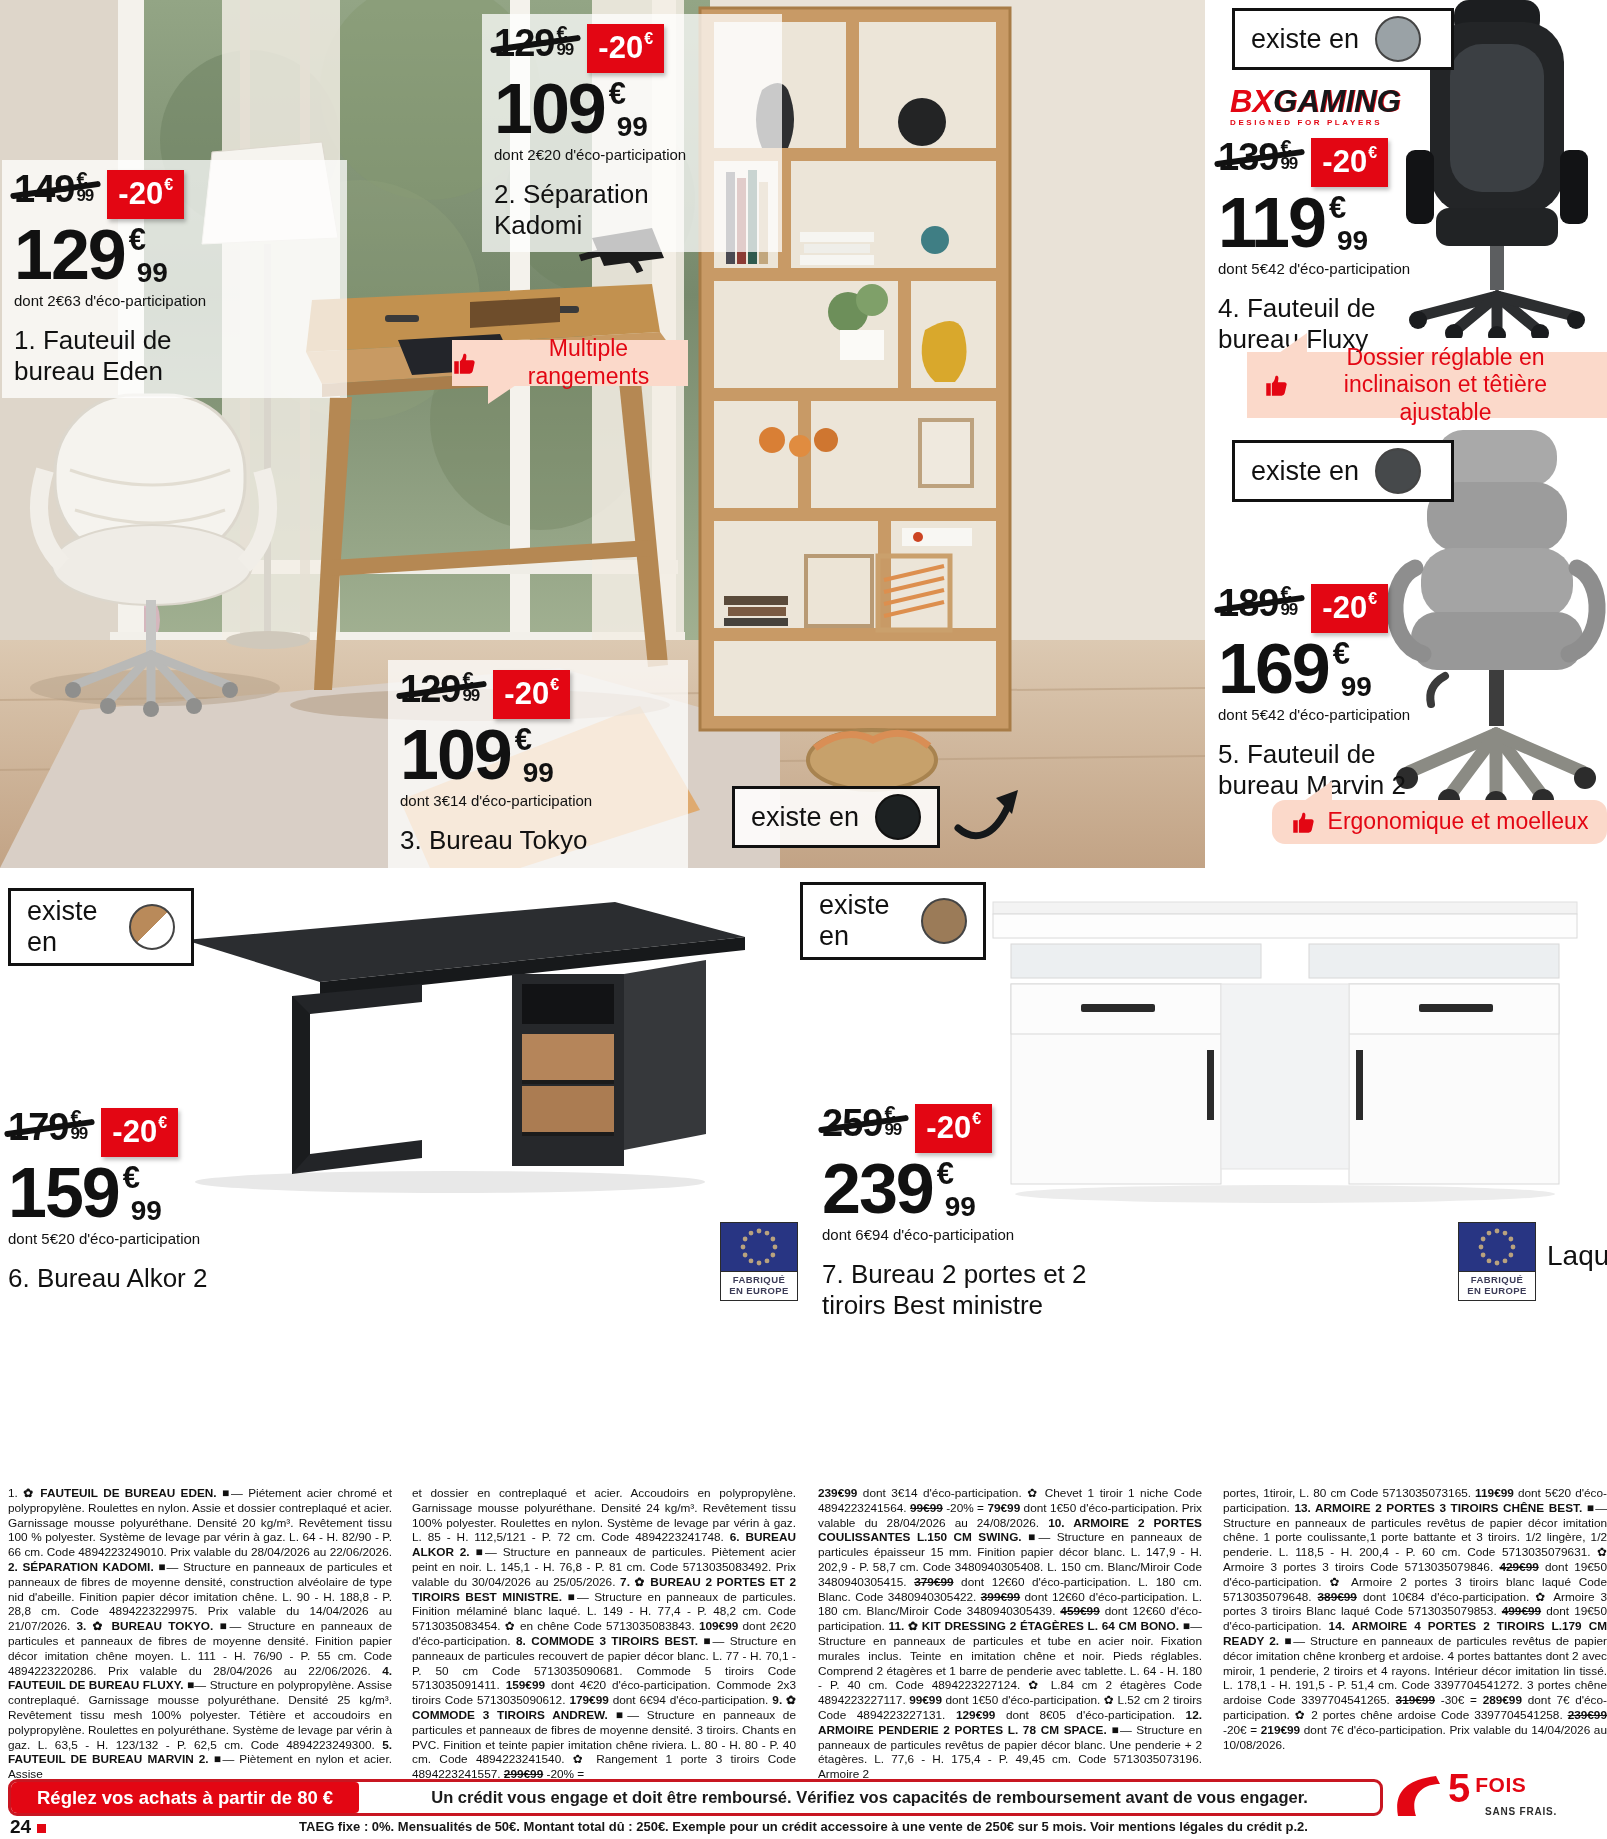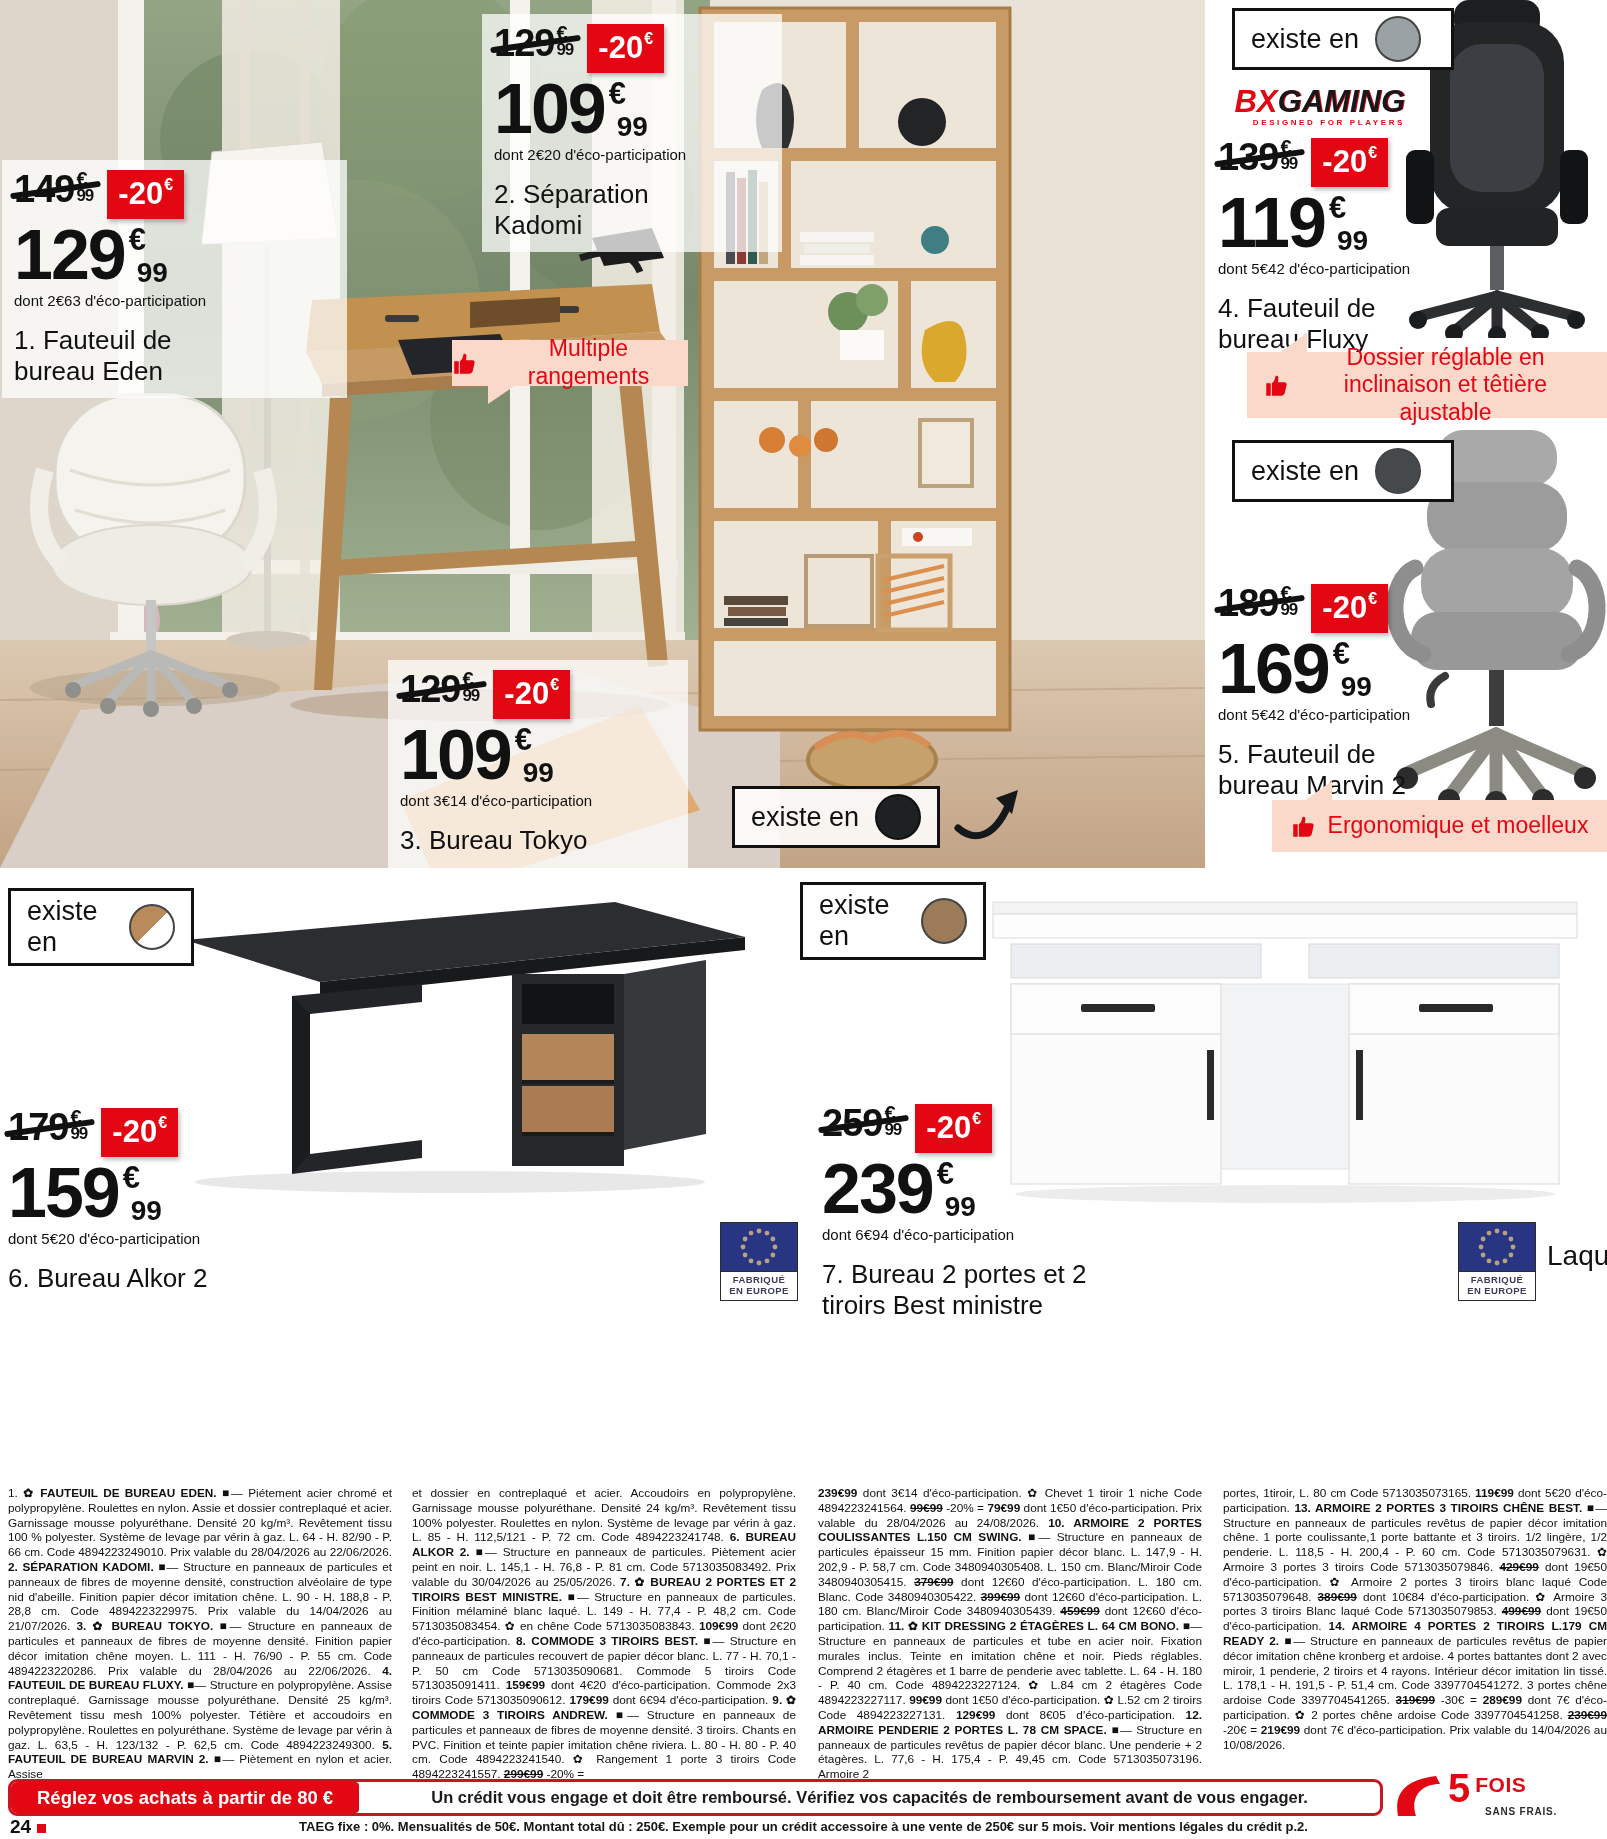--- a/index.html
+++ b/index.html
@@ -40,21 +40,21 @@
   .dot-split { background:linear-gradient(135deg,#b98a5a 0 50%,#fff 50% 100%); }
   .dot-oak  { background:#9b7b58; }
 
   
   .badge { position:absolute; background:#fbd9ca; color:#e30613; display:flex; align-items:center; justify-content:center; gap:10px; font-size:23px; text-align:center; z-index:6; line-height:1.2; }
   .badge .tail-up { position:absolute; top:-19px; left:32px; width:0; height:0; border-left:28px solid transparent; border-bottom:20px solid #fbd9ca; }
   .badge .tail-down { position:absolute; bottom:-18px; left:36px; width:0; height:0; border-right:28px solid transparent; border-top:19px solid #fbd9ca; }
   .thumb { width:27px; height:27px; flex:0 0 auto; }
 
   
-  .bxlogo { position:absolute; left:1230px; top:86px; width:175px; text-align:right; z-index:5; }
+  .bxlogo { position:absolute; left:1230px; top:86px; width:175px; text-align:left; z-index:5; }
   .bxlogo .row { font-style:italic; font-weight:900; font-size:31px; letter-spacing:0; line-height:1; white-space:nowrap; }
   .bx { color:#e30613; }
   .gx { color:#17181a; text-shadow:1px 0 0 #e30613; }
   .tag { color:#e30613; font-size:8px; font-weight:700; letter-spacing:2.6px; margin-top:1px; }
 
   
   .eu { position:absolute; width:78px; border:1.5px solid #2b2b2b; background:#283583; text-align:center; z-index:6; }
   .eu svg { display:block; width:100%; height:48px; }
   .eu-band { background:#fff; color:#3c3c58; font-size:9.5px; font-weight:700; letter-spacing:.4px; line-height:1.15; padding:3px 1px; border-top:1.5px solid #2b2b2b; }
   .laque { position:absolute; font-size:28px; z-index:6; }
@@ -425,21 +425,21 @@
       <span class="b-int">169</span>
       <span class="b-frac">
           <span class="b-eur">€</span>
           <span class="b-cts">99</span>
         </span>
     </div>
     <div class="eco">dont 5€42 d'éco-participation</div>
     <div class="pname" style="max-width:240px;">5. Fauteuil de bureau Marvin 2</div>
   </div>
 
-  <div class="badge" style="left:1272px; top:800px; width:335px; height:52px;">
+  <div class="badge" style="left:1272px; top:800px; width:335px; height:44px;border-radius:13px;">
     <svg class="thumb" viewBox="0 0 24 24">
         <path fill="#e30613" d="M2 10h4v11H2zM7 21V10c2-1.5 2.6-3.4 3-5.6.2-1.4 2.6-1.5 2.8.6.1 1.3-.2 2.6-.5 4h5.9c1.3 0 2.2 1.2 1.9 2.4l-1.6 7.1c-.3 1.4-1.3 2.5-2.8 2.5z"></path>
       </svg>
     <span>Ergonomique et moelleux</span>
     <span class="tail-up"></span>
   </div>
 
   <div class="existe" style="left:8px; top:888px; width:186px;">
     <span>existe en</span>
     <span class="dot dot-split"></span>

